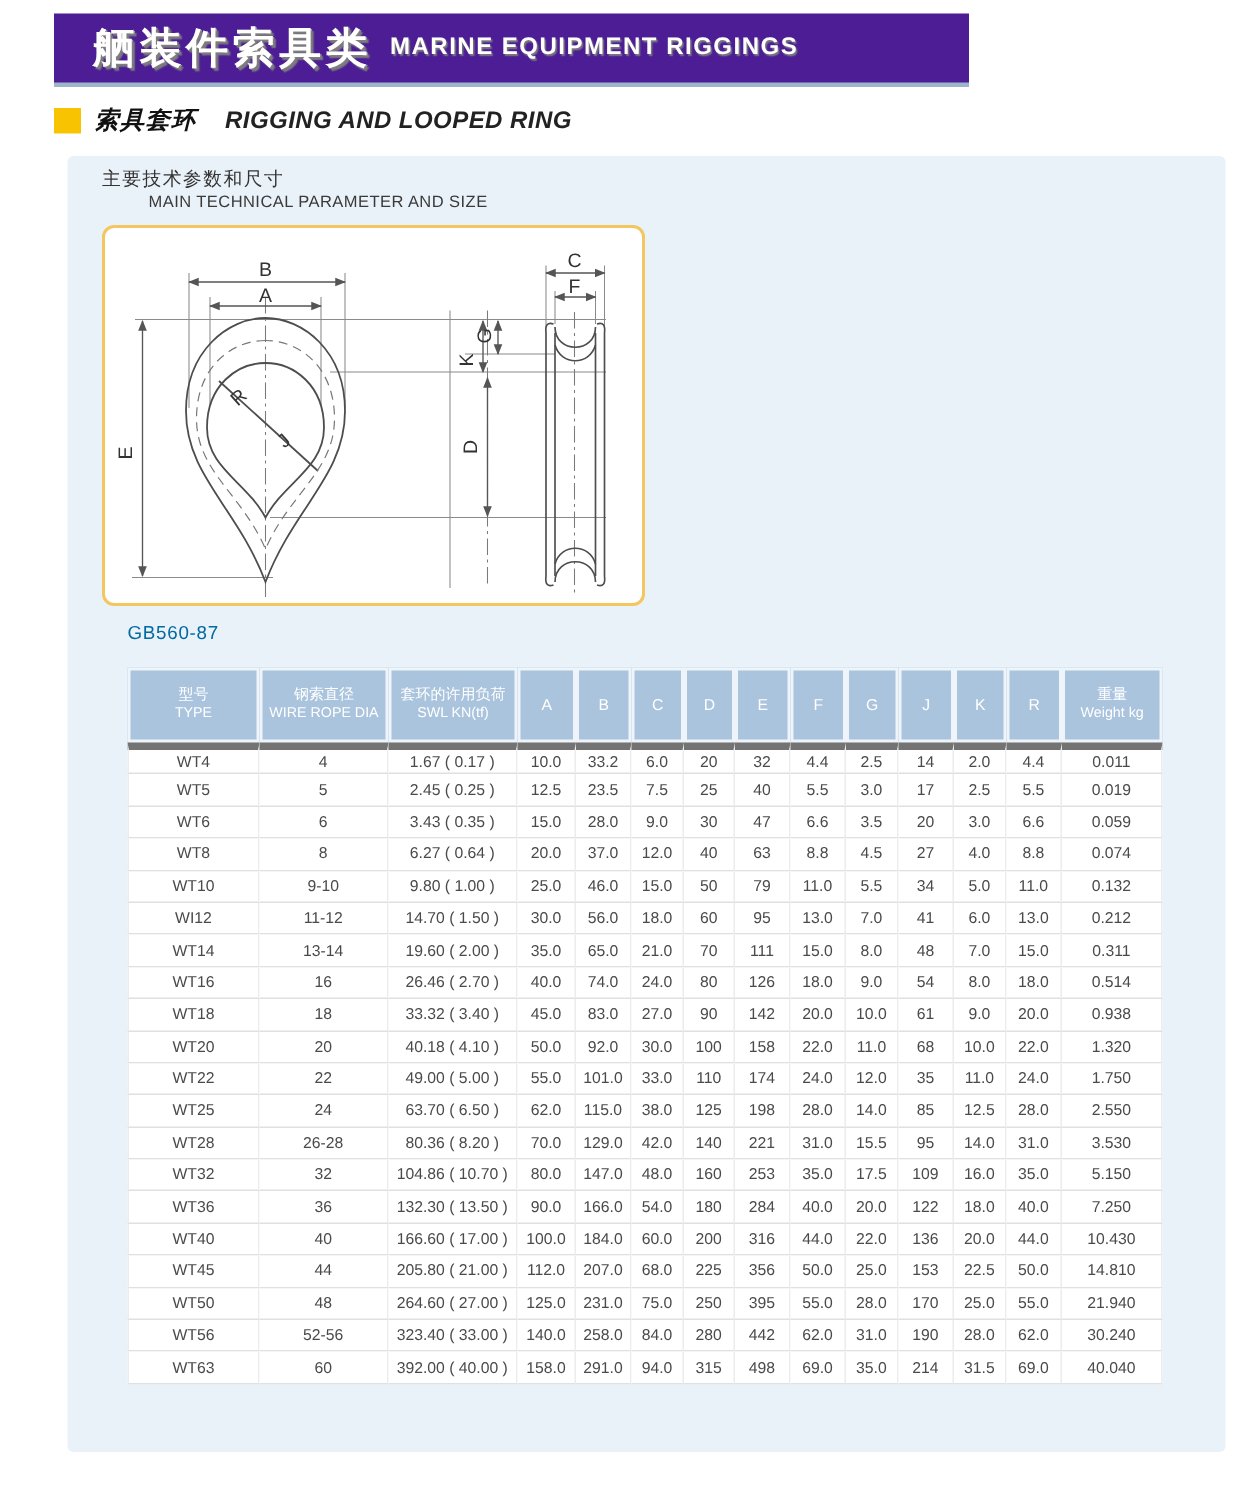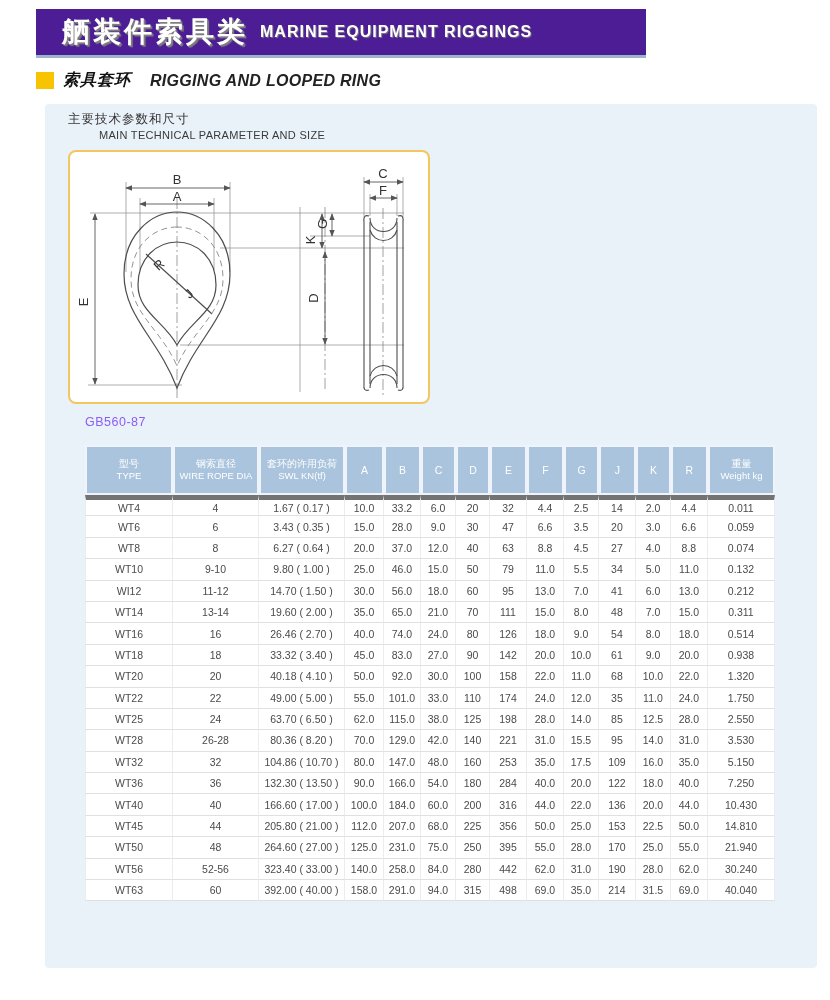--- a/index.html
+++ b/index.html
@@ -25,21 +25,21 @@
   
   .panel { position:absolute; left:45px; top:104px; width:772px; height:864px;
            background:#e9f1f9; border-radius:4px; }
   .param-zh { position:absolute; left:23px; top:7px; font-size:12.5px; color:#333; letter-spacing:1px; }
   .param-en { position:absolute; left:23px; top:25px; font-size:11px; color:#3a3a3a; letter-spacing:0.3px;margin-left:31px; }
 
   .diagram-box { position:absolute; left:23px; top:46px; width:362px; height:254px;
                  background:#ffffff; border:2px solid #f3c65f; border-radius:8px; }
   .diagram-box svg { display:block; width:358px; height:250px; }
 
-  .standard { position:absolute; left:40px; top:311px; font-size:12.5px; color:#8b5cf6; letter-spacing:0.5px;text-align:right; }
+  .standard { position:absolute; left:40px; top:311px; font-size:12.5px; color:#0369a1; letter-spacing:0.5px;text-align:right; }
 
   
   .spec-table { position:absolute; left:40px; top:341px; width:690px;
                 border-collapse:separate; border-spacing:0; table-layout:fixed; }
   .spec-table thead th { background:#a9c4dc; color:#ffffff; font-weight:normal;
                          font-size:10px; line-height:1.35; height:50px; text-align:center;
                          border:2px solid #eef4fa; padding:2px 1px; }
   .spec-table thead th .h2 { font-size:9.5px; }
   .spec-table thead th.letter { font-size:10.5px; }
   .spec-table tbody td { background:#ffffff; color:#4a4a4a; font-size:10.5px;
@@ -207,20 +207,36 @@
             <td>20</td>
             <td>32</td>
             <td>4.4</td>
             <td>2.5</td>
             <td>14</td>
             <td>2.0</td>
             <td>4.4</td>
             <td>0.011</td>
           </tr>
           <tr>
+            <td>WT5</td>
+            <td>5</td>
+            <td>2.45 ( 0.25 )</td>
+            <td>12.5</td>
+            <td>23.5</td>
+            <td>7.5</td>
+            <td>25</td>
+            <td>40</td>
+            <td>5.5</td>
+            <td>3.0</td>
+            <td>17</td>
+            <td>2.5</td>
+            <td>5.5</td>
+            <td>0.019</td>
+          </tr>
+          <tr>
             <td>WT6</td>
             <td>6</td>
             <td>3.43 ( 0.35 )</td>
             <td>15.0</td>
             <td>28.0</td>
             <td>9.0</td>
             <td>30</td>
             <td>47</td>
             <td>6.6</td>
             <td>3.5</td>

